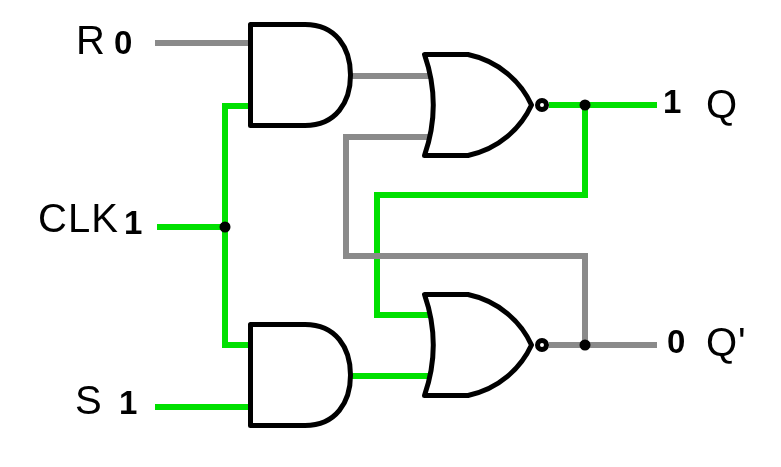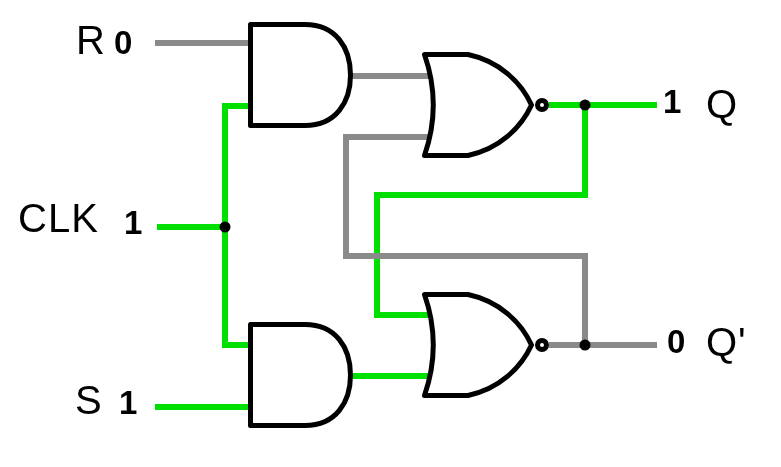--- a/index.html
+++ b/index.html
@@ -73,21 +73,21 @@
     </g>
 
     <circle cx="225" cy="227" r="5.5" fill="#000000"></circle>
     <circle cx="585" cy="105" r="5.5" fill="#000000"></circle>
     <circle cx="585" cy="345" r="5.5" fill="#000000"></circle>
   </svg>
 
   <div class="lbl" style="left:76px;  top:20px;">R</div>
   <div class="val" style="left:114px; top:26px;">0</div>
 
-  <div class="lbl" style="left:18px;  top:198px;">CLK</div>
+  <div class="lbl" style="left:38px;  top:198px;">CLK</div>
   <div class="val" style="left:124px; top:206px;">1</div>
 
   <div class="lbl" style="left:75px;  top:380px;">S</div>
   <div class="val" style="left:119px; top:386px;">1</div>
 
   <div class="val" style="left:663px; top:85px;">1</div>
   <div class="lbl" style="left:706px; top:84px;">Q</div>
 
   <div class="val" style="left:667px; top:325px;">0</div>
   <div class="lbl" style="left:706px; top:322px;">Q'</div>

